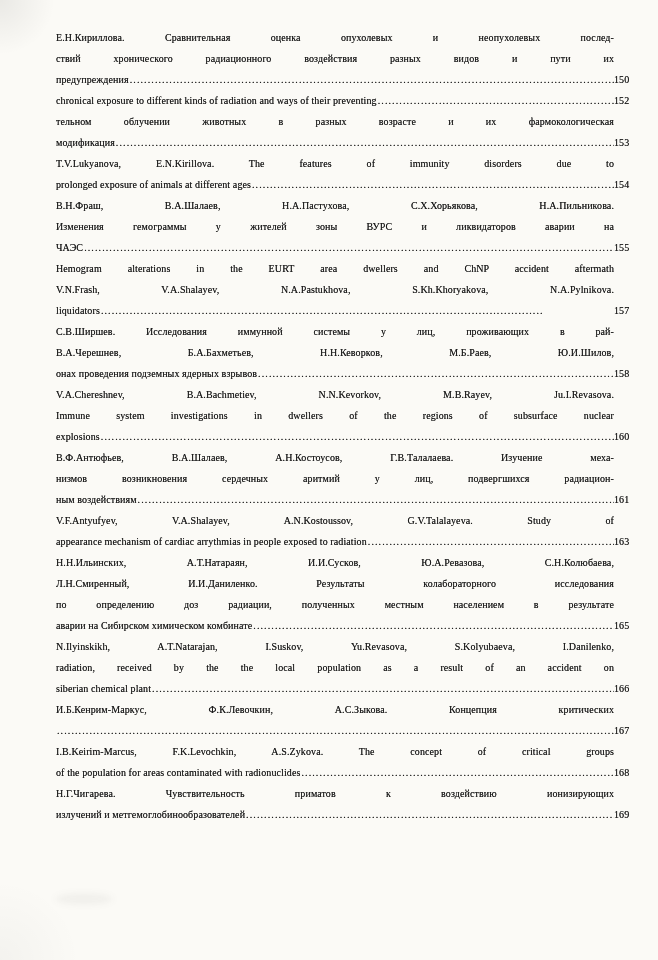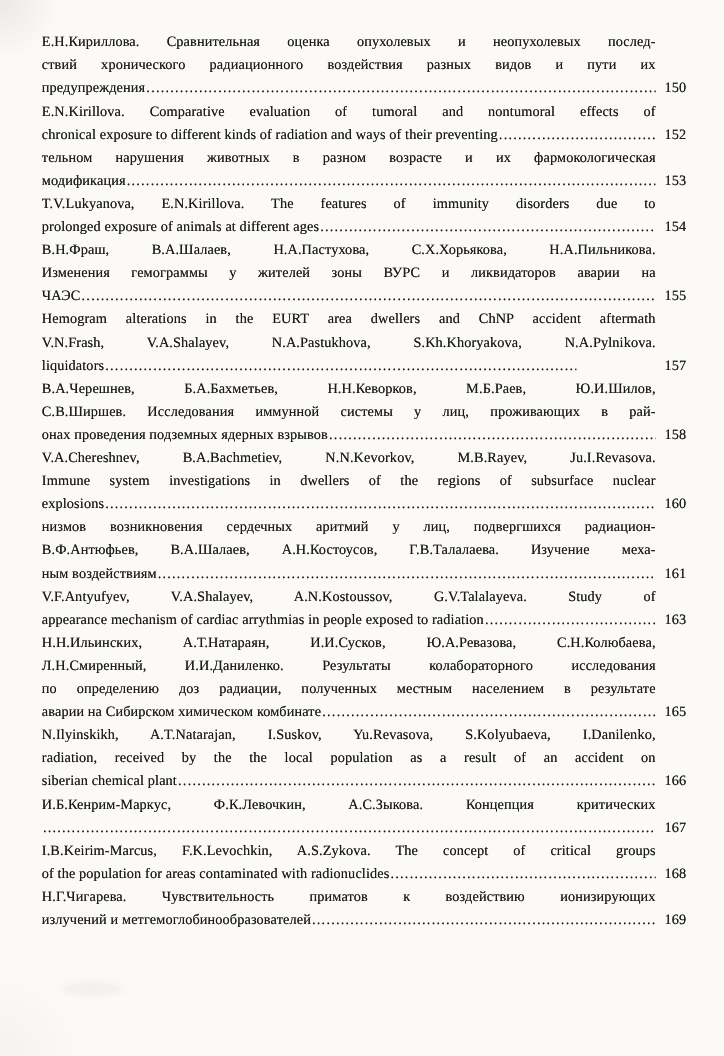--- a/index.html
+++ b/index.html
@@ -10,22 +10,22 @@
     font-family: "Liberation Serif", "DejaVu Serif", serif;
   }
   .page {
     position: absolute; inset: 0;
     background:
       radial-gradient(circle at 0% 0%, rgba(0,0,0,0.07), rgba(0,0,0,0) 55px),
       radial-gradient(circle at 0% 100%, rgba(0,0,0,0.03), rgba(0,0,0,0) 80px),
       #fbfaf6;
   }
   .toc {
-    position: absolute; left: 38px; top: 27px; width: 594px;
-    font-size: 13px; line-height: 21px;
+    position: absolute; left: 56px; top: 27px; width: 594px;
+    font-size: 10px; line-height: 21px;
     letter-spacing: 0.1px;
     text-shadow: 0 0 0.45px rgba(25,25,25,0.75);
   }
   .entry { margin: 0; }
   .line {
     width: 558px;
     text-align: justify;
     text-align-last: justify;
     white-space: nowrap;
   }
@@ -33,21 +33,21 @@
   .leadwrap { display: flex; width: 558px; flex: none; }
   .txt { flex: none; white-space: nowrap; }
   .dots {
     flex: 1 1 auto; overflow: hidden; white-space: nowrap;
     letter-spacing: 1.1px; margin-left: 1px;
   }
   .dots::after {
     content: "................................................................................................................................................................";
   }
   .dots.short { margin-right: 72px; }
-  .pg { width: 36px; flex: none; text-align: center; white-space: nowrap; }
+  .pg { width: 36px; flex: none; text-align: left; white-space: nowrap; }
   .smudge-bottom {
     position: absolute; left: 55px; top: 893px; width: 58px; height: 12px;
     background: rgba(60,60,60,0.05); border-radius: 50%; filter: blur(3px);
   }
 </style>
 </head>
 <body>
 
 <div class="page" style="color: rgb(27, 27, 27);">
   <div class="toc">
@@ -56,31 +56,30 @@
         <div class="line">ствий хронического радиационного воздействия разных видов и пути их</div>
         <div class="last">
           <div class="leadwrap">
             <span class="txt">предупреждения</span>
             <span class="dots"></span>
           </div>
           <div class="pg">150</div>
         </div>
       </div>
       <div class="entry">
-        <div class="line">E.N.Kirillova. Comparative evaluation of tumoral and nontumoral effects of</div>
         <div class="last">
           <div class="leadwrap">
             <span class="txt">chronical exposure to different kinds of radiation and ways of their preventing</span>
             <span class="dots"></span>
           </div>
           <div class="pg">152</div>
         </div>
       </div>
       <div class="entry">
-        <div class="line">тельном нарушения животных в разном возрасте и их фармокологическая</div>
+        <div class="line">тельном облучении животных в разных возрасте и их фармокологическая</div>
         <div class="last">
           <div class="leadwrap">
             <span class="txt">модификация</span>
             <span class="dots"></span>
           </div>
           <div class="pg">153</div>
         </div>
       </div>
       <div class="entry">
         <div class="line">T.V.Lukyanova, E.N.Kirillova. The features of immunity disorders due to</div>
@@ -108,44 +107,44 @@
         <div class="line">V.N.Frash, V.A.Shalayev, N.A.Pastukhova, S.Kh.Khoryakova, N.A.Pylnikova.</div>
         <div class="last">
           <div class="leadwrap">
             <span class="txt">liquidators</span>
             <span class="dots short"></span>
           </div>
           <div class="pg">157</div>
         </div>
       </div>
       <div class="entry">
+        <div class="line">С.В.Ширшев. Исследования иммунной системы у лиц, проживающих в рай-</div>
         <div class="line">В.А.Черешнев, Б.А.Бахметьев, Н.Н.Кеворков, М.Б.Раев, Ю.И.Шилов,</div>
-        <div class="line">С.В.Ширшев. Исследования иммунной системы у лиц, проживающих в рай-</div>
         <div class="last">
           <div class="leadwrap">
             <span class="txt">онах проведения подземных ядерных взрывов</span>
             <span class="dots"></span>
           </div>
           <div class="pg">158</div>
         </div>
       </div>
       <div class="entry">
         <div class="line">V.A.Chereshnev, B.A.Bachmetiev, N.N.Kevorkov, M.B.Rayev, Ju.I.Revasova.</div>
         <div class="line">Immune system investigations in dwellers of the regions of subsurface nuclear</div>
         <div class="last">
           <div class="leadwrap">
             <span class="txt">explosions</span>
             <span class="dots"></span>
           </div>
           <div class="pg">160</div>
         </div>
       </div>
       <div class="entry">
+        <div class="line">В.Ф.Антюфьев, В.А.Шалаев, А.Н.Костоусов, Г.В.Талалаева. Изучение меха-</div>
         <div class="line">низмов возникновения сердечных аритмий у лиц, подвергшихся радиацион-</div>
-        <div class="line">В.Ф.Антюфьев, В.А.Шалаев, А.Н.Костоусов, Г.В.Талалаева. Изучение меха-</div>
         <div class="last">
           <div class="leadwrap">
             <span class="txt">ным воздействиям</span>
             <span class="dots"></span>
           </div>
           <div class="pg">161</div>
         </div>
       </div>
       <div class="entry">
         <div class="line">V.F.Antyufyev, V.A.Shalayev, A.N.Kostoussov, G.V.Talalayeva. Study of</div>

